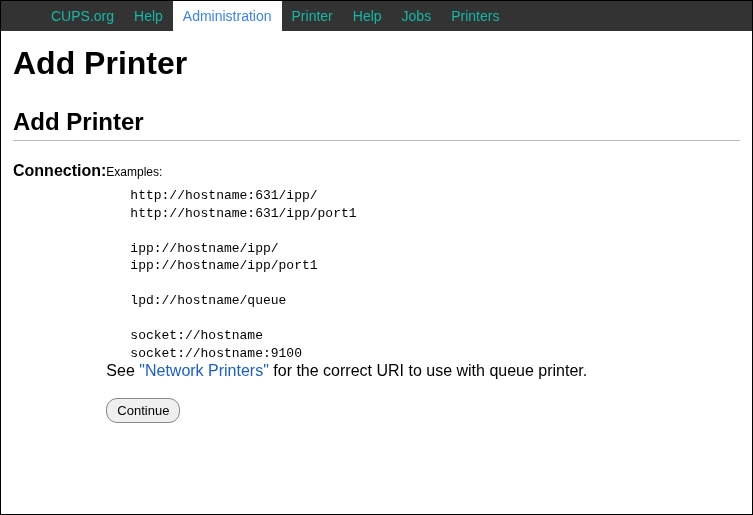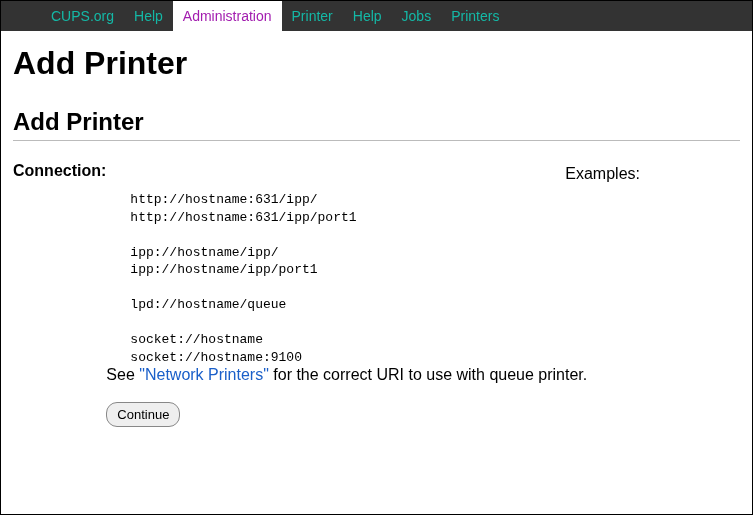--- a/index.html
+++ b/index.html
@@ -22,21 +22,21 @@
       color: #14b8a6;
       font-size: 14px;
       padding: 0 10px;
       height: 30px;
       line-height: 30px;
       cursor: pointer;
       white-space: nowrap;
     }
     .nav-item.active {
       background: #fff;
-      color: #a21caf;
+      color: #3b82f6;
     }
     .page {
       padding: 8px 12px;
     }
     h1.main {
       font-size: 32px;
       font-weight: bold;
       margin: 6px 0 26px 0;
     }
     h2.sub {
@@ -67,24 +67,23 @@
       width: 510px;
       font-size: 13.5px;
       font-family: Arial, Helvetica, sans-serif;
       padding: 4px 6px;
       border: 1px solid #767676;
       outline: 2px solid #2673e8;
       outline-offset: 0px;
       border-radius: 2px;
     }
     .examples-label {
-      font-size: 16px;
+      font-size: 12px;
       margin-top: 6px;
       margin-bottom: 8px;
-      text-align: right;
     }
     pre.examples {
       font-family: "Courier New", monospace;
       font-size: 13px;
       line-height: 1.35;
       margin-left: 24px;
       white-space: pre;
     }
     .see-line {
       font-size: 16px;

